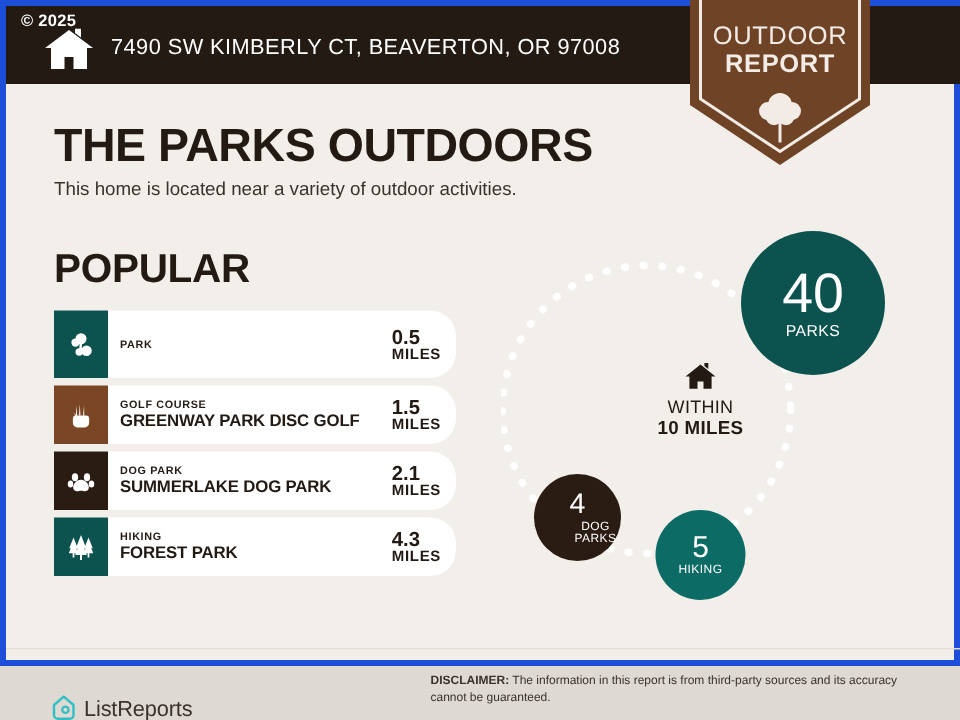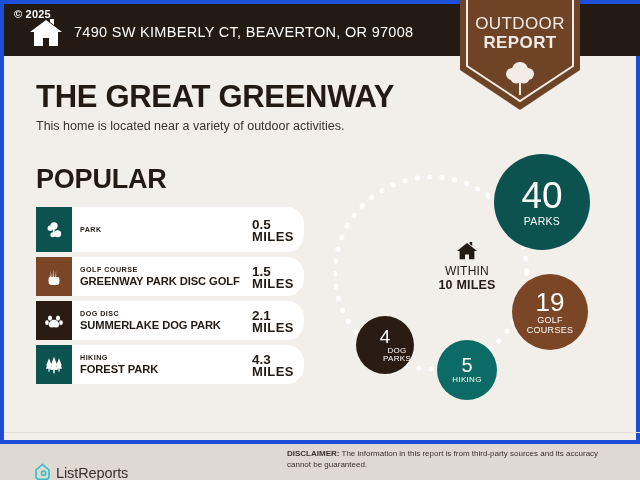--- a/index.html
+++ b/index.html
@@ -124,21 +124,21 @@
   .row-dist {
     flex:0 0 auto;
     padding-right:6px;
     padding-left:4px;
   }
   .row-num {
     font-size:13.5px; font-weight:bold;
     color:#231a14; line-height:14px;
   }
   .row-unit {
-    font-size:13px; font-weight:bold;
+    font-size:10px; font-weight:bold;
     color:#231a14; letter-spacing:.45px;
     line-height:9px;
   }
 
   
   .cluster { position:absolute; left:330px; top:140px; width:300px; height:270px; }
   .dotted-ring {
     position:absolute; left:0; top:0;
     width:300px; height:270px;
   }
@@ -224,21 +224,21 @@
           <circle cx="8" cy="14" r="6"></circle>
           <circle cx="24" cy="14" r="6"></circle>
           <circle cx="12" cy="18" r="5.5"></circle>
           <circle cx="20" cy="18" r="5.5"></circle>
           <rect x="15" y="17" width="2" height="18"></rect>
         </g>
       </svg>
     </span>
   </div>
 
-  <div class="title">THE GREAT GREENWAY</div>
+  <div class="title">THE PARKS OUTDOORS</div>
   <div class="subtitle">This home is located near a variety of outdoor activities.</div>
 
   <div class="popular">POPULAR</div>
 
   <div class="list">
 
     <div class="row tall">
       <div class="row-ico" style="background:#0c5350">
         <svg viewBox="0 0 24 24" width="20" height="20" aria-hidden="true">
           <g fill="#ffffff">
@@ -292,21 +292,21 @@
             <ellipse cx="7.2" cy="8.5" rx="2.5" ry="3.2"></ellipse>
             <ellipse cx="16.8" cy="8.5" rx="2.5" ry="3.2"></ellipse>
             <ellipse cx="3.6" cy="14" rx="2.2" ry="2.8"></ellipse>
             <ellipse cx="20.4" cy="14" rx="2.2" ry="2.8"></ellipse>
             <path d="M12 10.5 c3.6 0 6.3 3.3 6.3 6.1 c0 2.3 -2 3.6 -4.2 3.1 c-1.4 -.35 -2.8 -.35 -4.2 0 c-2.2 .5 -4.2 -.8 -4.2 -3.1 c0 -2.8 2.7 -6.1 6.3 -6.1 z"></path>
           </g>
         </svg>
       </div>
       <div class="row-body">
         <div class="row-names">
-          <div class="row-cat">DOG DISC</div>
+          <div class="row-cat">DOG PARK</div>
           <div class="row-name">SUMMERLAKE DOG PARK</div>
         </div>
         <div class="row-dist">
           <div class="row-num">2.1</div>
           <div class="row-unit">MILES</div>
         </div>
       </div>
     </div>
 
     <div class="row">
@@ -351,27 +351,20 @@
       </span>
       <div class="cn-l1">WITHIN</div>
       <div class="cn-l2">10 MILES</div>
     </div>
 
     <div class="bubble b-parks">
       <div class="bub-num">40</div>
       <div class="bub-lbl">PARKS</div>
     </div>
 
-    <div class="bubble b-golf">
-      <div class="bub-num">19</div>
-      <div class="bub-lbl">
-        <span>GOLF</span><br>
-        <span>COURSES</span>
-      </div>
-    </div>
 
     <div class="bubble b-dog">
       <div class="bub-num">4</div>
       <div class="bub-lbl">
         <span>DOG</span><br>
         <span>PARKS</span>
       </div>
     </div>
 
     <div class="bubble b-hike">

